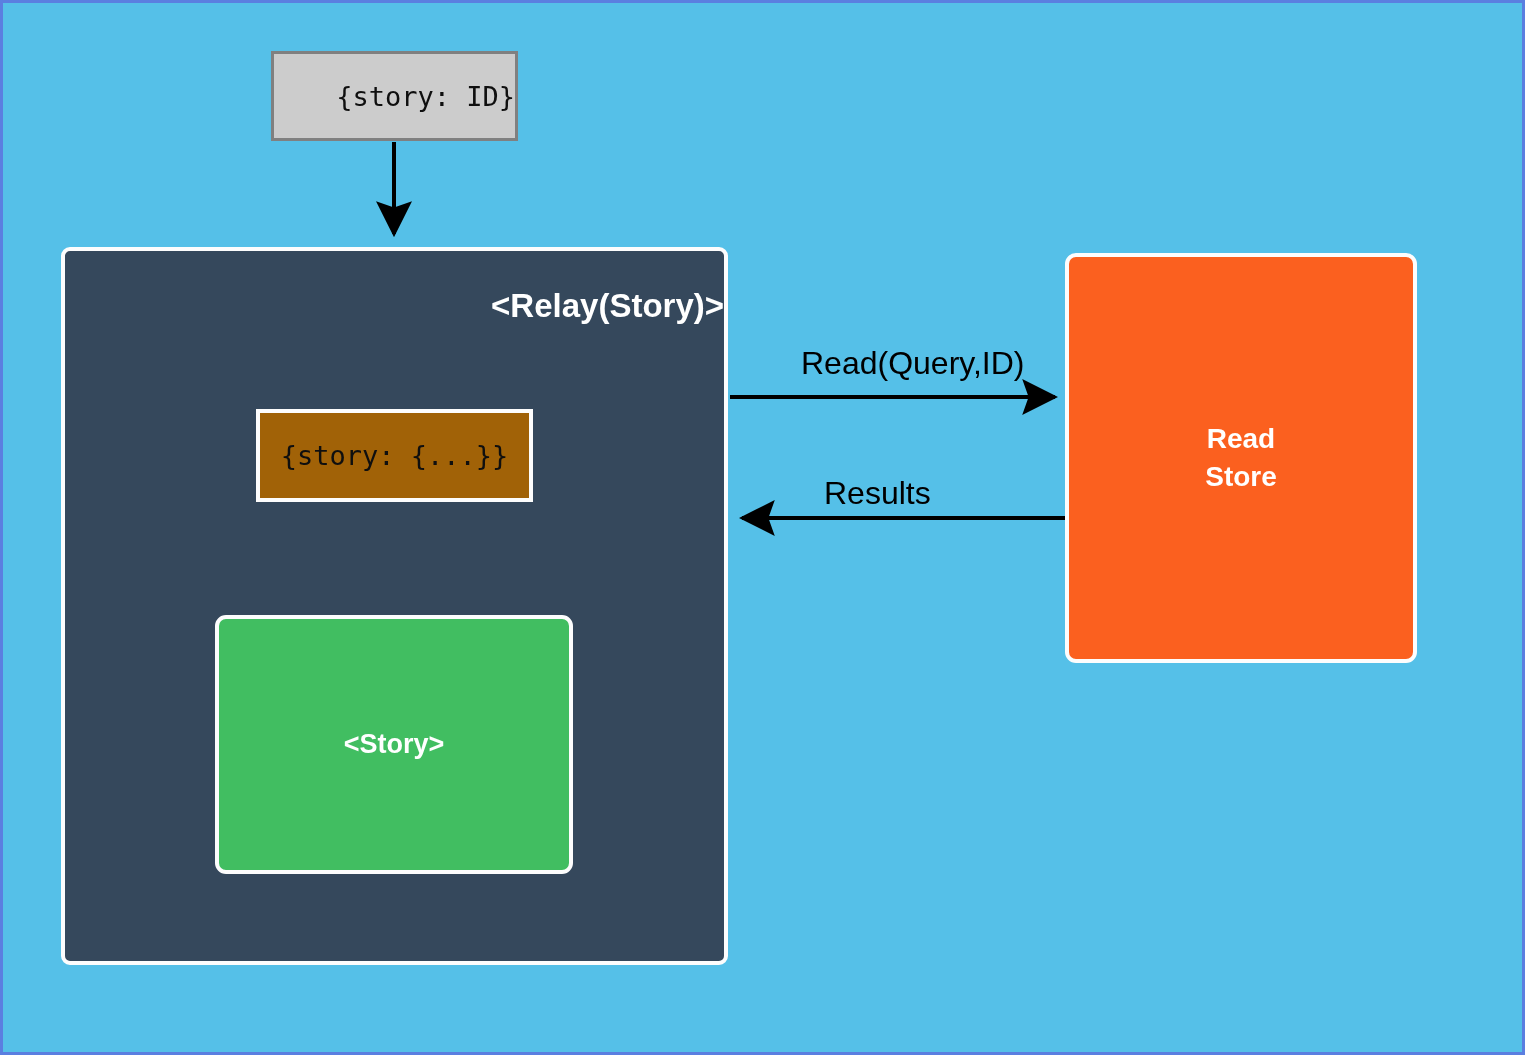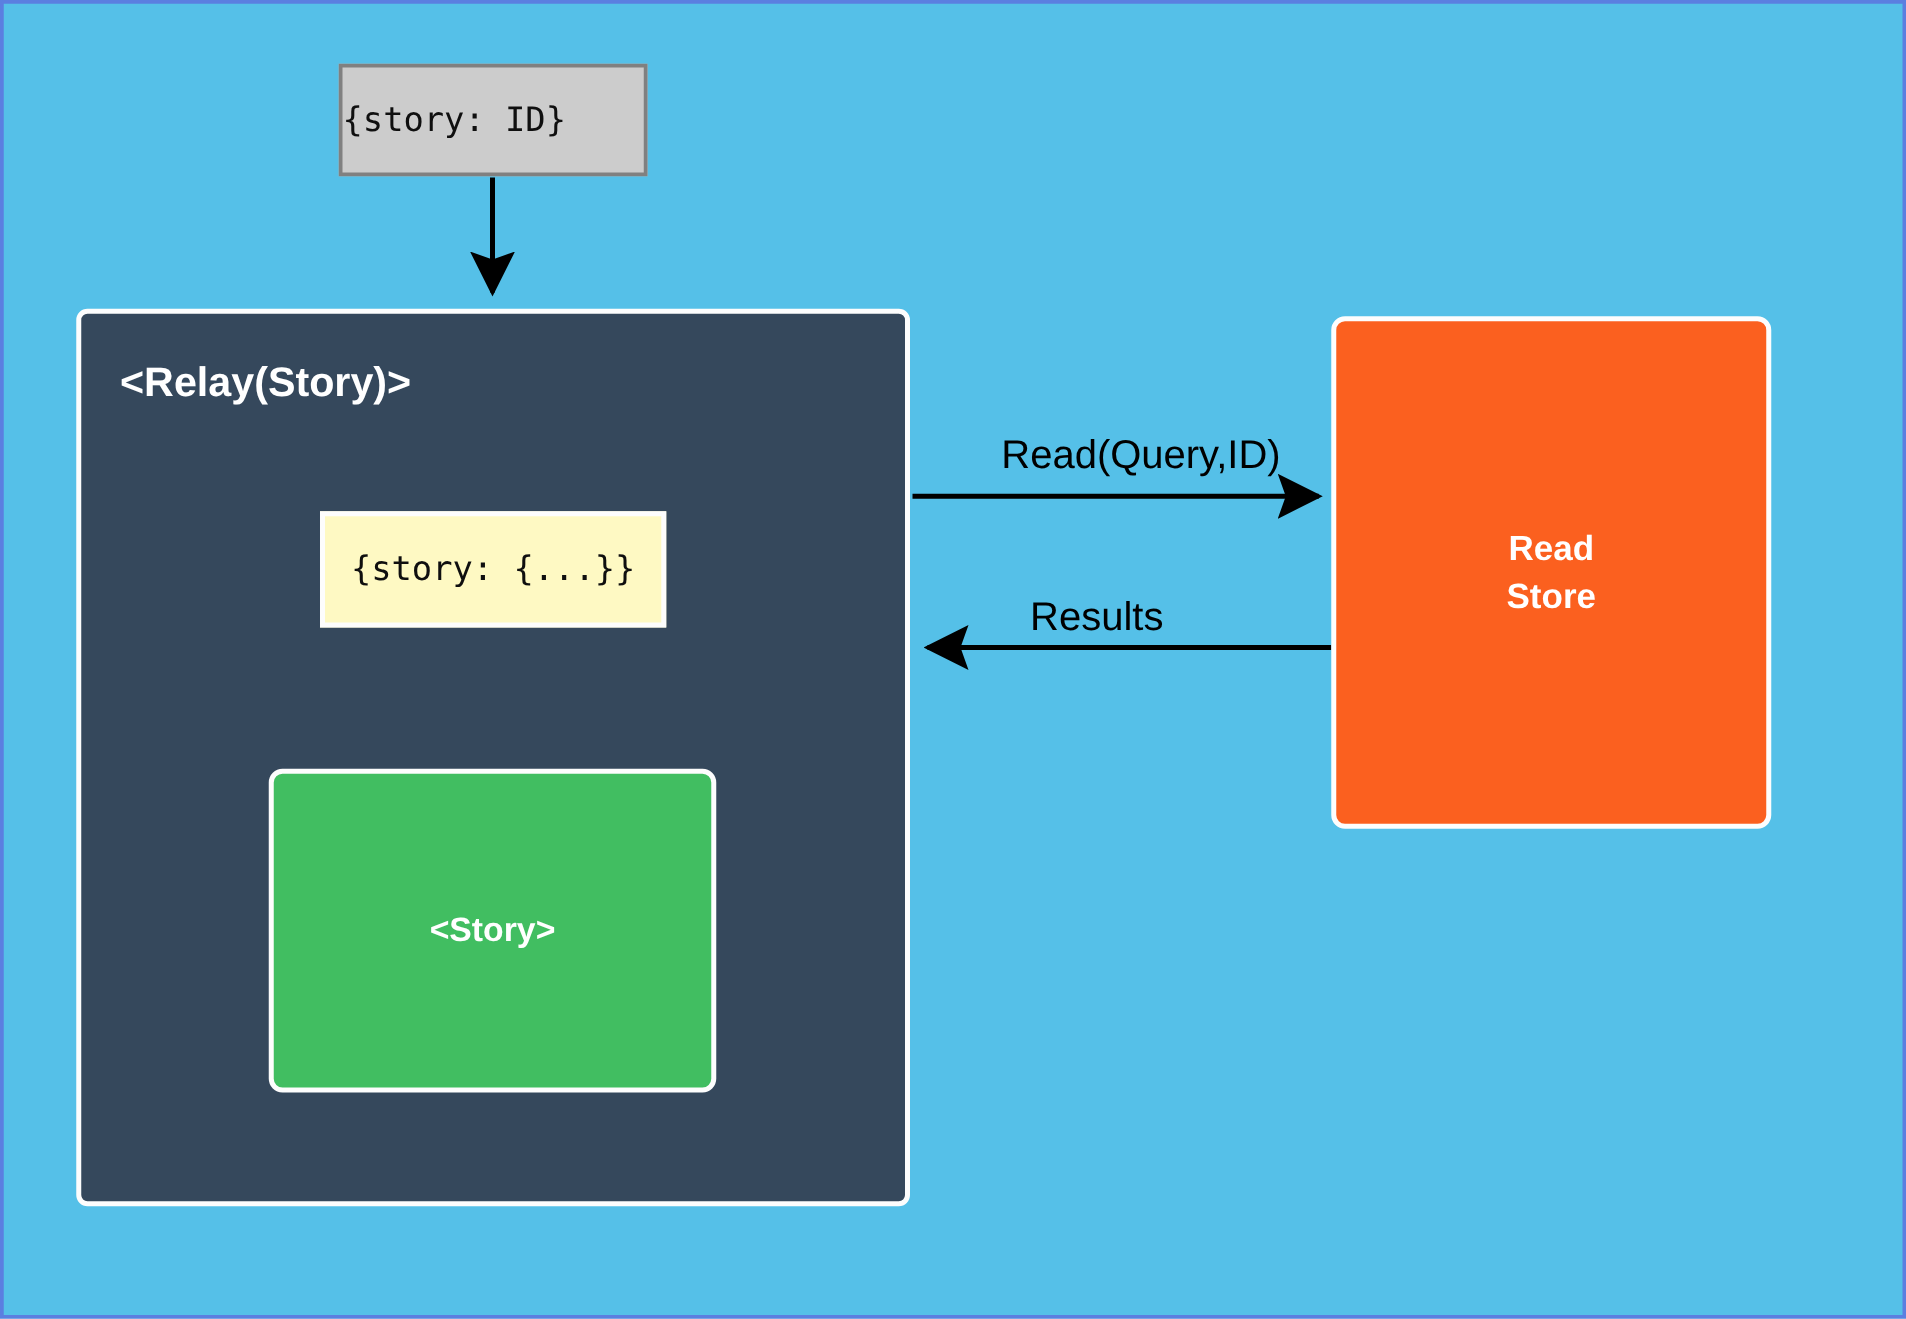--- a/index.html
+++ b/index.html
@@ -24,21 +24,21 @@
 
   .code-box-top {
     left: 268px;
     top: 48px;
     width: 247px;
     height: 90px;
     background: #cccccc;
     border: 3px solid #808080;
     display: flex;
     align-items: center;
-    justify-content: flex-start;
+    justify-content: flex-end;
   }
   .code-text {
     font-family: "DejaVu Sans Mono", "Liberation Mono", monospace;
     font-size: 27px;
     color: #0f0f0f;
     letter-spacing: 0px;
     white-space: pre;
   }
 
   .relay-panel {
@@ -48,34 +48,33 @@
     height: 718px;
     background: #35485c;
     border: 4px solid #fdfdfd;
     border-radius: 9px;
   }
   .relay-title {
     position: absolute;
     left: 0;
     top: 36px;
     width: 100%;
-    text-align: left;
+    text-align: right;
     color: #ffffff;
     font-size: 33px;
     font-weight: bold;
     font-family: "Liberation Sans", sans-serif;
-    padding-left: 31px;
   }
 
   .code-box-inner {
     left: 253px;
     top: 406px;
     width: 277px;
     height: 93px;
-    background: #fef9c3;
+    background: #a16207;
     border: 4px solid #fdfdfd;
     display: flex;
     align-items: center;
     justify-content: center;
   }
 
   .story-box {
     left: 212px;
     top: 612px;
     width: 358px;

